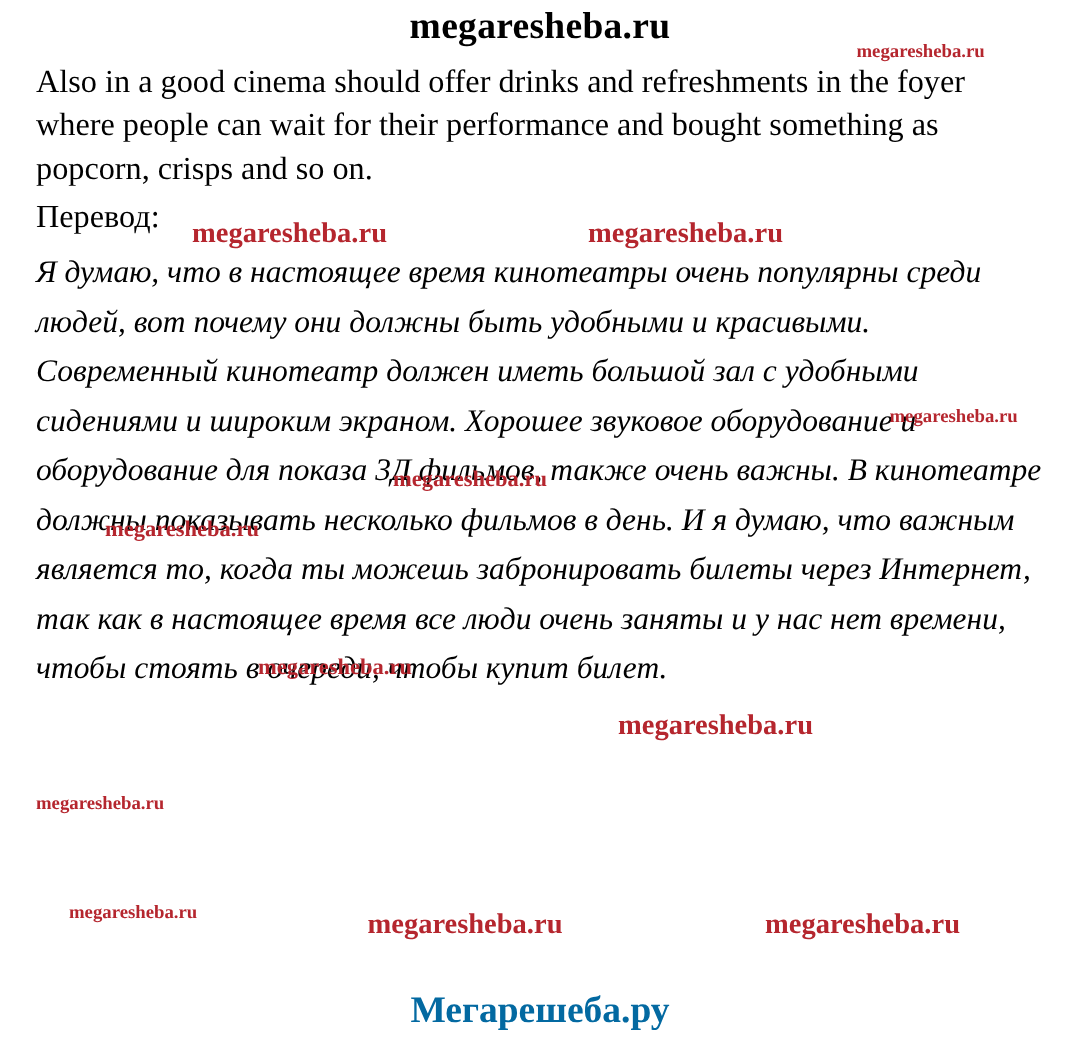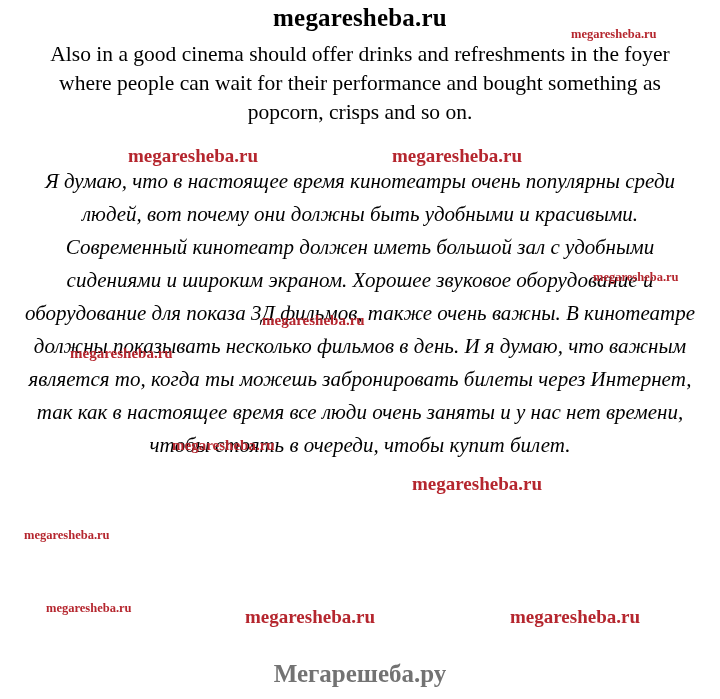--- a/index.html
+++ b/index.html
@@ -35,27 +35,26 @@
   }
   .footer-title {
     position: absolute;
     top: 660px;
     left: 0;
     width: 720px;
     text-align: center;
     font-family: "Liberation Serif", serif;
     font-weight: bold;
     font-size: 25px;
-    color: #737373;
+    color: #0369a1;
   }
   .body-text {
     position: absolute;
     left: 24px;
     width: 672px;
-    text-align: center;
   }
   .english-block {
     top: 40px;
     font-size: 21.5px;
     line-height: 29px;
   }
   .label-perevod {
     position: absolute;
     left: 24px;
     top: 130px;
@@ -87,20 +86,21 @@
 </style>
 </head>
 <body>
 
 <div class="page">
 
   <div class="header-title">megaresheba.ru</div>
 
   <div class="body-text english-block">Also in a good cinema should offer drinks and refreshments in the foyer where people can wait for their performance and bought something as popcorn, crisps and so on.</div>
 
+  <div class="label-perevod">Перевод:</div>
 
   <div class="body-text russian-block-1">Я думаю, что в настоящее время кинотеатры очень популярны среди людей, вот почему они должны быть удобными и красивыми. Современный кинотеатр должен иметь большой зал с удобными сидениями и широким экраном. Хорошее звуковое оборудование и оборудование для показа 3Д фильмов, также очень важны. В кинотеатре должны показывать несколько фильмов в день. И я думаю, что важным является то, когда ты можешь забронировать билеты через Интернет, так как в настоящее время все люди очень заняты и у нас нет времени, чтобы стоять в очереди, чтобы купит билет.</div>
 
 
   <div class="footer-title">Мегарешеба.ру</div>
 
   <div id="watermark-layer">
       <div class="wm wm-sm" style="left: 571px; top: 27px; color: rgb(181, 38, 46);">megaresheba.ru</div>
       <div class="wm wm-lg" style="left: 128px; top: 145px; color: rgb(181, 38, 46);">megaresheba.ru</div>
       <div class="wm wm-lg" style="left: 392px; top: 145px; color: rgb(181, 38, 46);">megaresheba.ru</div>

